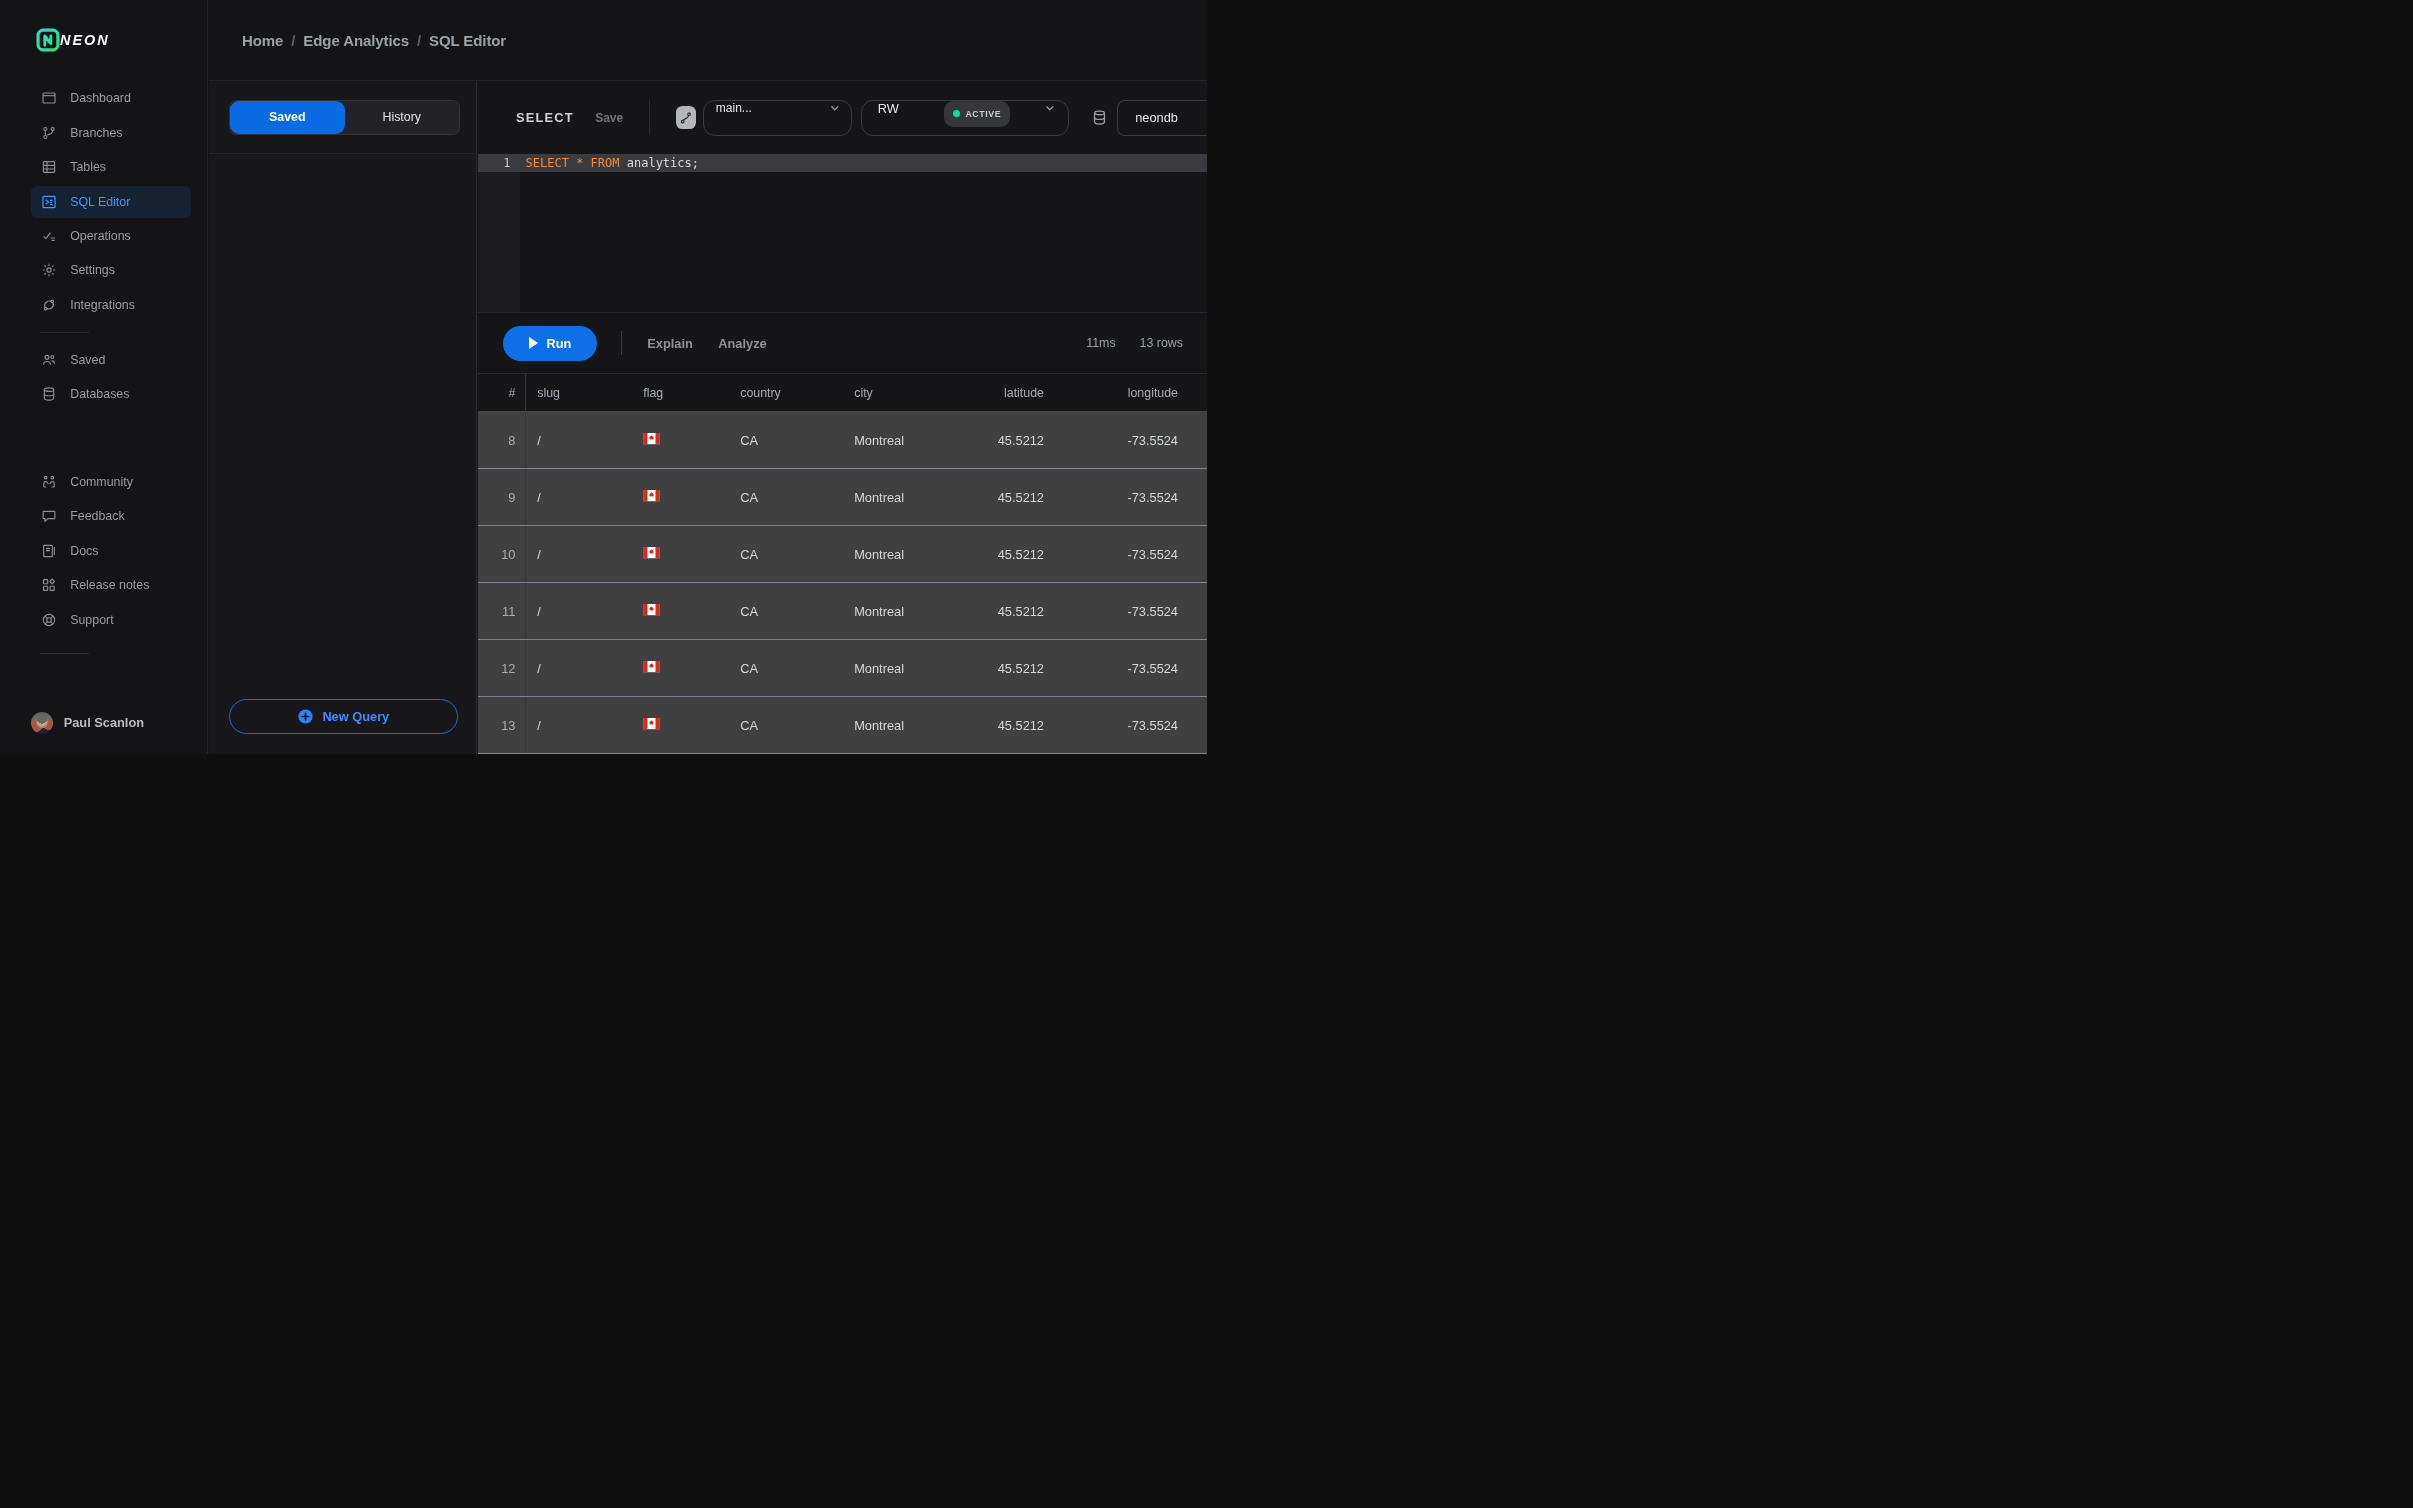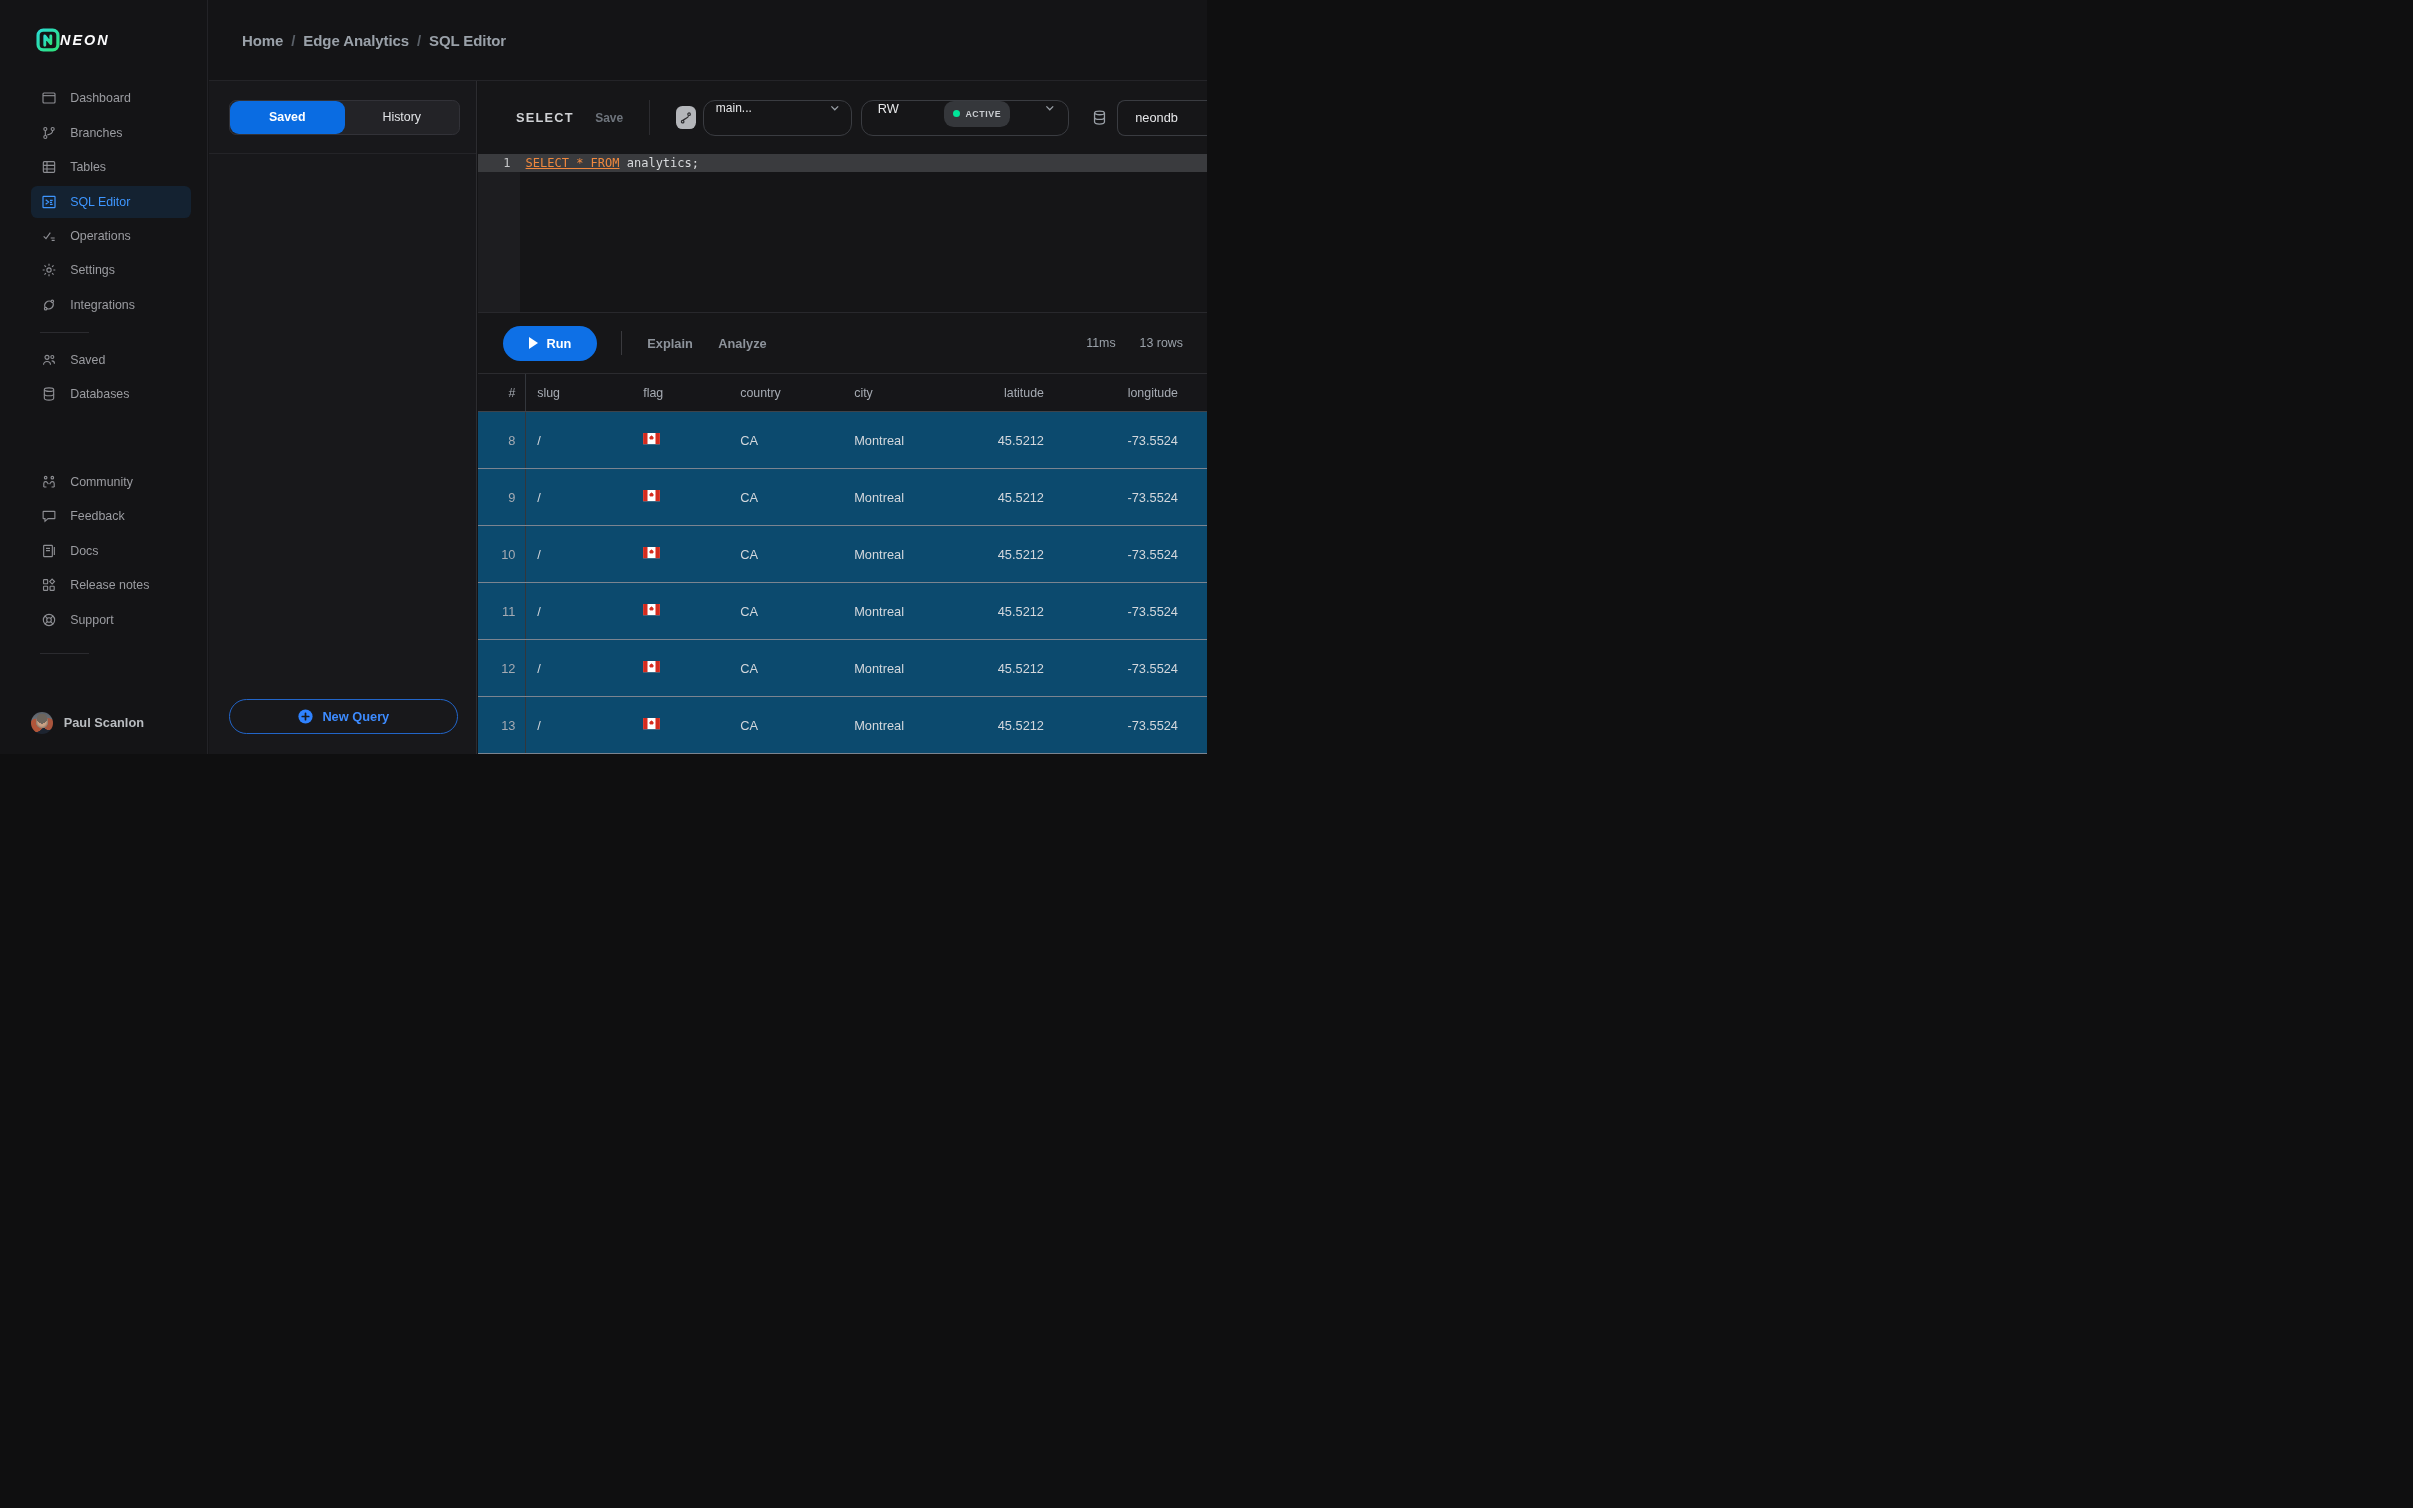--- a/index.html
+++ b/index.html
@@ -38,21 +38,21 @@
 
   
   .left-panel { position:absolute; left:209px; top:81px; width:268px; bottom:0; background:#18181b; border-right:0.8px solid #2c2c30; }
   .lp-head { height:73px; border-bottom:0.8px solid #242428; display:flex; align-items:center; padding-left:20px; }
   .seg { display:flex; width:231px; height:35px; background:#232327; border:0.8px solid #323238; border-radius:7.2px; overflow:hidden; }
   .seg-btn { flex:1; display:flex; align-items:center; justify-content:center; font-size:12.4px; color:#e2e4e7; cursor:pointer; }
   .seg-btn.on { background:#0a6ce2; color:#ffffff; font-weight:600; border-radius:9px; }
   .new-query { position:absolute; left:20px; right:18.4px; bottom:20px; height:35px; border:0.8px solid #2265c9; border-radius:17.6px; background:transparent; display:flex; align-items:center; justify-content:center; gap:8px; color:#3d8bff; font-size:12.8px; font-weight:bold; cursor:pointer; }
 
   
-  .editor-panel { position:absolute; left:478px; top:81px; right:0; bottom:0; background:#0c4a6e; }
+  .editor-panel { position:absolute; left:478px; top:81px; right:0; bottom:0; background:#404040; }
   .ed-head { height:73px; display:flex; align-items:center; background:#161618; }
   .qtype { margin-left:38px; font-size:12.8px; font-weight:600; letter-spacing:1.2px; color:#cfd1d4; }
   .save-lbl { margin-left:21.5px; font-size:12px; font-weight:600; color:#6e747c; cursor:pointer; }
   .ed-vdiv { width:0.8px; height:35px; background:#2c2c30; margin-left:26px; }
   .branch-chip { width:22.3px; height:22.3px; border-radius:6.4px; background:#b4b6ba; color:#2b2b2e; display:flex; align-items:center; justify-content:center; margin-left:26px; cursor:pointer; }
   .select-box { height:36px; border:0.8px solid #3a3c41; border-radius:12px; display:flex; align-items:flex-start; color:#e6e7e9; font-size:12px; cursor:pointer; }
   .box-main { width:160px; margin-left:6.4px; padding:0 9.6px 0 12px; justify-content:space-between; }
   .box-rw { width:224px; margin-left:8.8px; padding:0 11.2px 0 16px; }
   .rw-label { font-size:12.8px; }
   .active-pill { display:flex; align-items:center; gap:5.6px; height:26px; padding:0 8.8px; border-radius:9.6px; background:#35373b; margin-left:45px; }
@@ -61,21 +61,21 @@
   .rw-chev { margin-left:auto; }
   .db-ico { margin-left:22.3px; color:#9aa0a7; }
   .db-box { height:36px; width:96px; border:0.8px solid #3a3c41; border-radius:8px 0 0 8px; border-right:none; display:flex; align-items:center; padding-left:17px; margin-left:8.8px; font-size:12.8px; color:#e6e7e9; cursor:pointer; }
 
   
   .code-area { position:relative; height:159px; background:#151517; border-bottom:0.8px solid #28282c; cursor:text; }
   .gutter-bg { position:absolute; left:0; top:18.4px; bottom:0; width:42px; background:#1d1d20; }
   .active-line { position:relative; height:18.4px; background:#3a3b3e; display:flex; align-items:center; font-family:"DejaVu Sans Mono", monospace; font-size:12px; }
   .lnum { width:42px; text-align:right; padding-right:9.6px; color:#c7c8ca; }
   .code-txt { padding-left:5.6px; color:#d8dadd; white-space:pre; }
-  .kw { color:#f0883e;text-decoration:underline; }
+  .kw { color:#f0883e; }
 
   
   .toolbar { height:61px; display:flex; align-items:center; background:#161618; border-bottom:0.8px solid #2b2b2f; }
   .run-btn { margin-left:25px; width:94px; height:35px; border-radius:17.6px; background:#0e70e6; border:none; color:#fff; display:flex; align-items:center; justify-content:center; gap:8.8px; font-size:12.8px; font-weight:bold; cursor:pointer; }
   .play { width:0; height:0; border-left:9.6px solid #ffffff; border-top:6.4px solid transparent; border-bottom:6.4px solid transparent; }
   .tb-vdiv { width:0.8px; height:24px; background:#3a3a3e; margin-left:24px; }
   .tb-link { margin-left:25.5px; font-size:12.8px; font-weight:600; color:#8d939b; cursor:pointer; }
   .tb-right { margin-left:auto; display:flex; gap:24px; padding-right:24px; font-size:12.4px; color:#9aa1a9; }
 
   

